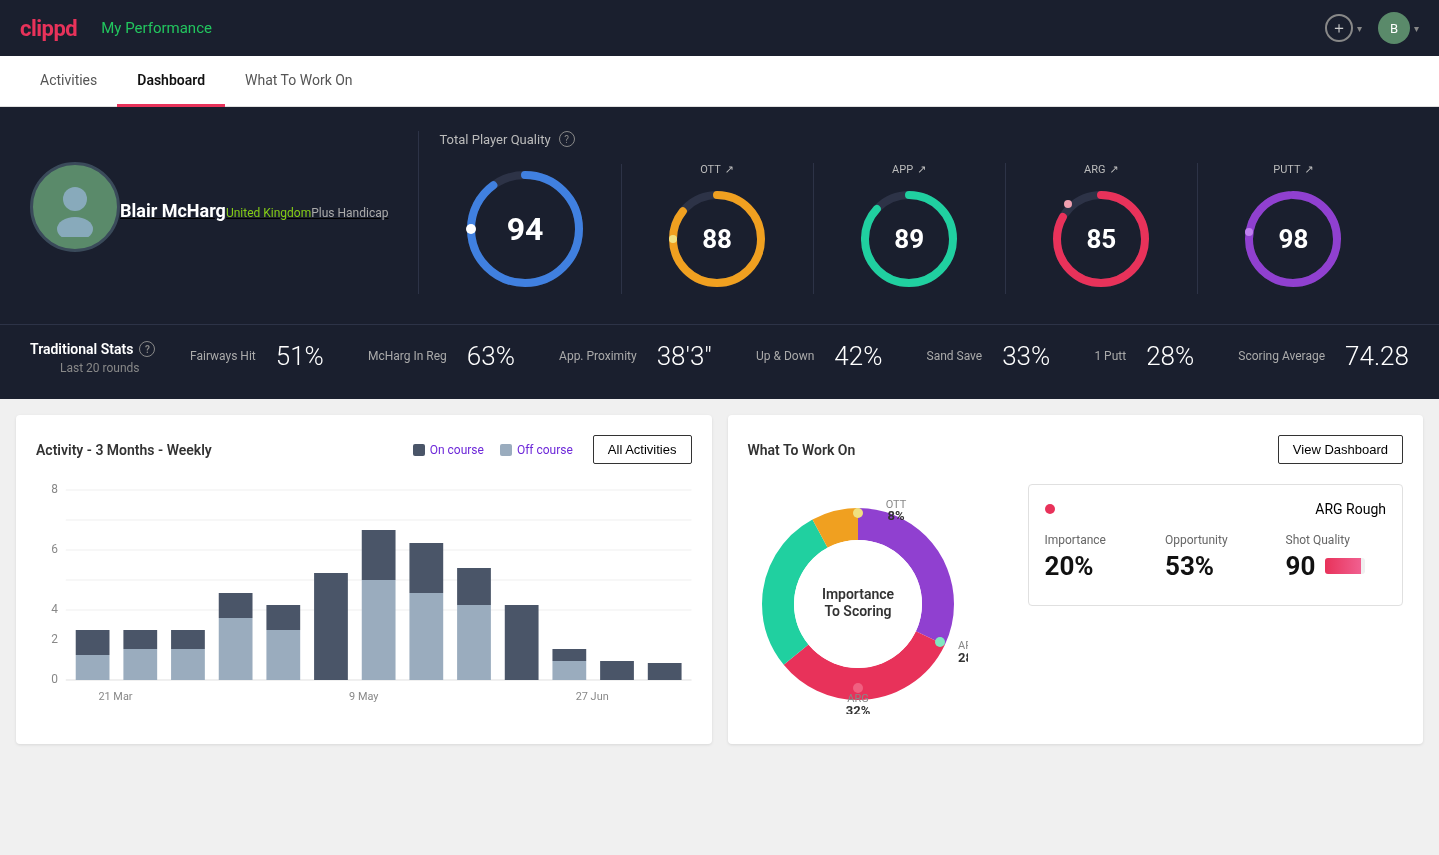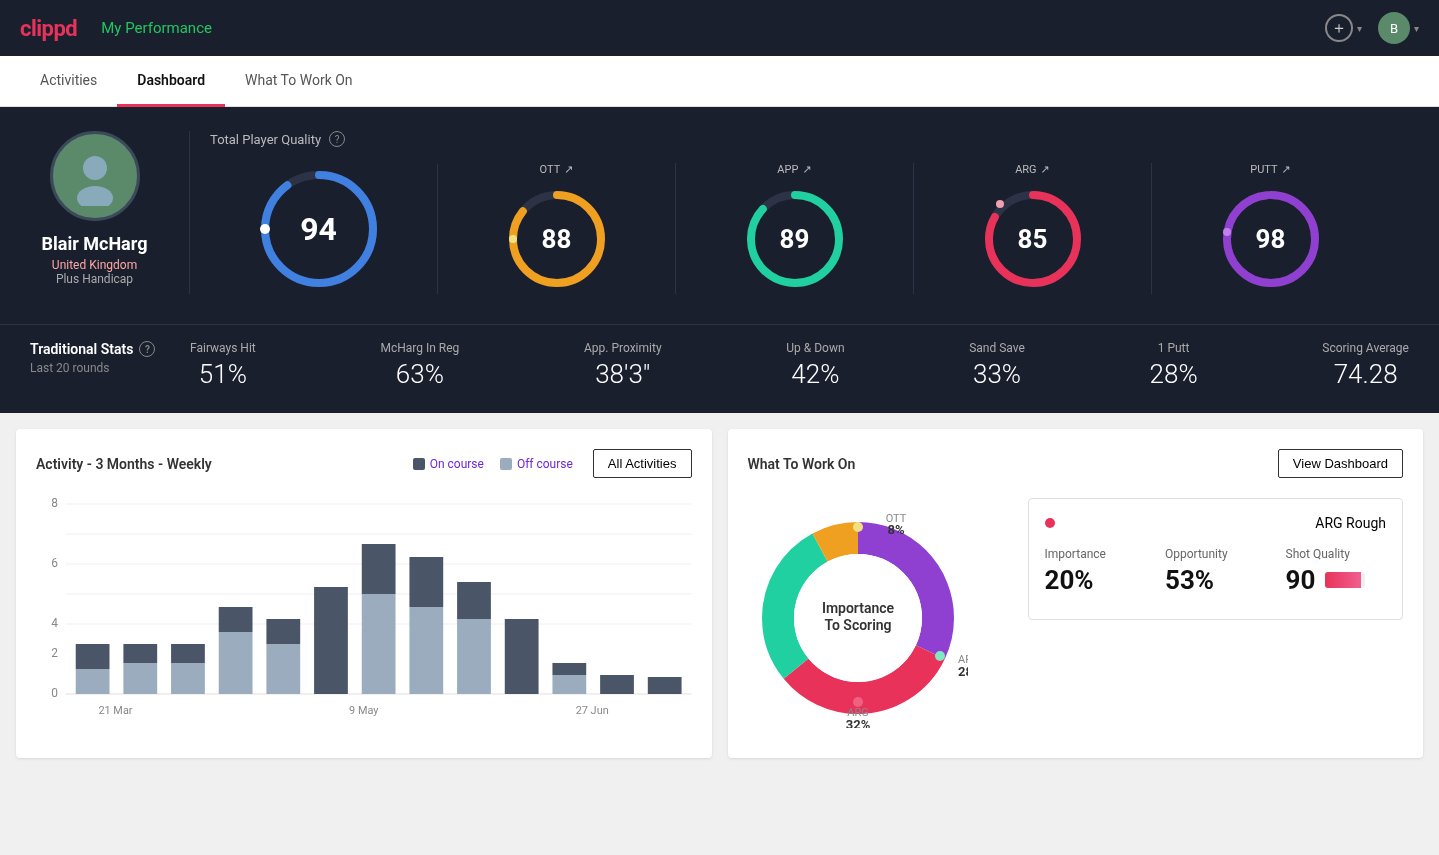--- a/index.html
+++ b/index.html
@@ -84,38 +84,39 @@
 
     
     .stats-panel {
       background: #1a1f2e;
       padding: 24px 30px 30px;
       display: flex;
       gap: 0;
     }
     .player-info {
       display: flex;
-      flex-direction: column;
+      flex-direction: row;
       align-items: center;
       min-width: 160px;
       padding-right: 30px;
       border-right: 1px solid #2d3347;
+      text-decoration: underline;
     }
     .player-avatar-large {
       width: 90px; height: 90px;
       border-radius: 50%;
       background: #5a8a6a;
       overflow: hidden;
       margin-bottom: 12px;
       border: 3px solid #3a4a5a;
       display: flex; align-items: center; justify-content: center;
     }
     .player-avatar-large svg { width: 60px; height: 60px; }
     .player-name { color: #fff; font-size: 18px; font-weight: 700; text-align: center; margin-bottom: 4px; }
-    .player-country { color: #fca5a5; font-size: 12px; }
+    .player-country { color: #84cc16; font-size: 12px; }
     .player-handicap { color: #aaa; font-size: 12px; text-align: center; }
 
     
     .quality-section {
       flex: 1;
       padding: 0 20px;
     }
     .quality-header {
       display: flex; align-items: center; gap: 8px;
       color: #bbb; font-size: 13px; margin-bottom: 16px;
@@ -184,28 +185,28 @@
       min-width: 160px;
       padding-right: 30px;
     }
     .trad-stats-title {
       color: #fff;
       font-size: 14px;
       font-weight: 600;
       display: flex; align-items: center; gap: 6px;
       margin-bottom: 4px;
     }
-    .trad-stats-subtitle { color: #888; font-size: 12px; }
+    .trad-stats-subtitle { color: #888; font-size: 12px; margin-left: 30px; }
     .trad-stats-items {
       flex: 1;
       display: flex;
       justify-content: space-between;
     }
     .trad-stat-item {
-      display: flex; flex-direction: column; align-items: center; gap: 4px;
+      display: flex; flex-direction: row; align-items: center; gap: 20px;
     }
     .trad-stat-name { color: #aaa; font-size: 12px; }
     .trad-stat-value { color: #fff; font-size: 26px; font-weight: 300; }
 
     
     .bottom-panels {
       display: flex;
       gap: 16px;
       padding: 16px;
       background: #f0f0f0;

